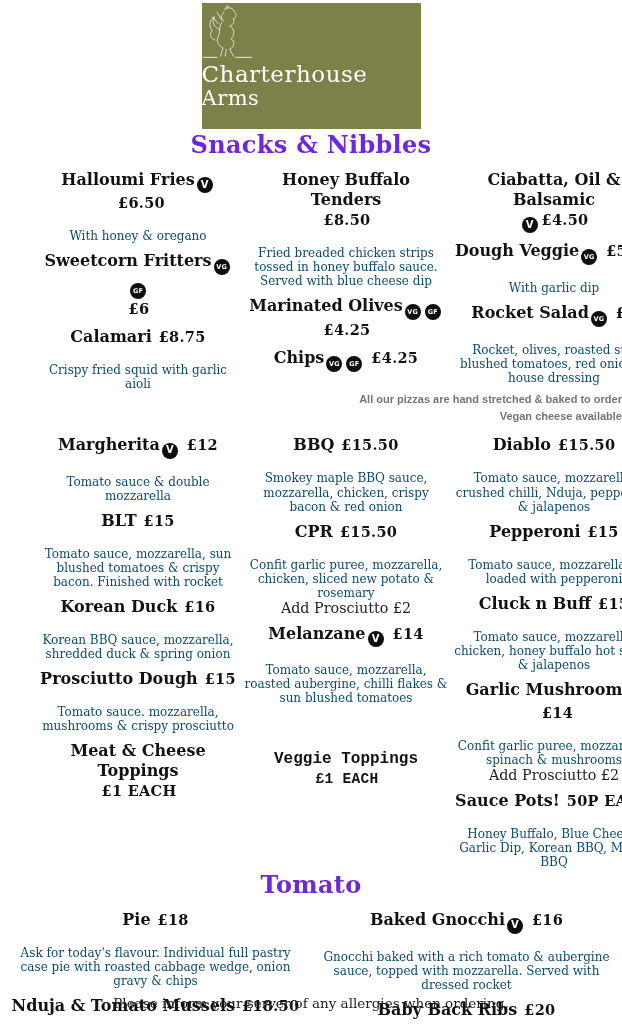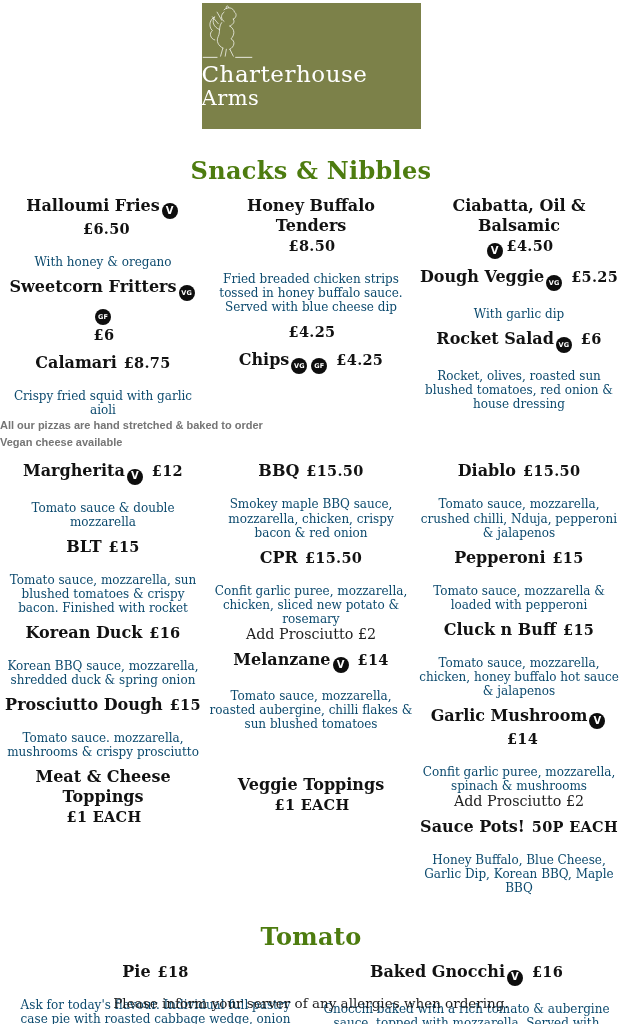--- a/index.html
+++ b/index.html
@@ -4,33 +4,33 @@
 <style>
   html,body{margin:0;padding:0;background:#fff;}
   .page{width:622px;height:1024px;margin:0 auto;background:#ffffff;position:relative;overflow:hidden;
         font-family:"DejaVu Serif","Liberation Serif",serif;color:#141414;}
   .header-box{width:219px;height:126px;margin:3px auto 0;background:var(--brand-green,#7c8149);
         display:flex;flex-direction:column;align-items:flex-start;box-sizing:border-box;}
   .lion{height:58px;margin-top:1px;display:block;}
   .brand-l1{color:#ffffff;font-size:23px;line-height:1.12;letter-spacing:.5px;}
   .brand-l2{color:#ffffff;font-size:21px;line-height:1.02;letter-spacing:.5px;}
 
-  .section-title{font-size:24px;font-weight:700;text-align:center;margin:27px 0 2px;color:#4d7c0f;letter-spacing:.3px;}
+  .section-title{font-size:24px;font-weight:700;text-align:center;margin:1px 0 2px;color:#6d28d9;letter-spacing:.3px;}
   .section-title.big{font-size:27px;margin-top:12px;margin-bottom:1px;}
-  .section-subtitle{text-align:left;font-family:"Liberation Sans","DejaVu Sans",sans-serif;
+  .section-subtitle{text-align:right;font-family:"Liberation Sans","DejaVu Sans",sans-serif;
         font-weight:700;font-size:11px;color:#757575;line-height:1.5;}
 
   .menu-grid{display:grid;margin-top:3px;}
-  .cols3{grid-template-columns:206px 210px 206px;}
+  .cols3{grid-template-columns:206px 210px 206px;padding-left:35px;}
   .cols2{grid-template-columns:311px 311px;}
   .menu-col{text-align:center;padding:0 3px;box-sizing:border-box;}
   .cols2 .menu-col{padding:0 8px;}
 
   .menu-item{margin-top:8px;}
-  .menu-item.spaced{margin-top:44px;}
+  .menu-item.spaced{margin-top:44px;font-family:Liberation Mono, monospace;}
   .item-head,.item-head2{line-height:1.25;}
   .item-name{font-size:16px;font-weight:700;color:#121212;}
   .item-price{font-size:14.5px;font-weight:700;color:#121212;margin-left:7px;white-space:nowrap;letter-spacing:.3px;}
   .item-head2 .item-price{margin-left:2px;}
   .badge{display:inline-flex;width:16px;height:16px;border-radius:50%;background:#0e0e0e;color:#fff;
         align-items:center;justify-content:center;font-family:"DejaVu Sans","Liberation Sans",sans-serif;
         font-weight:700;vertical-align:-3px;margin:0 2px;}
   .badge.one{font-size:10px;}
   .badge.two{font-size:6.5px;letter-spacing:.2px;}
   .item-desc{font-size:12px;color:#0c4a6e;line-height:1.17;margin-top:16px;}
@@ -77,20 +77,21 @@
             <div class="item-desc">Crispy fried squid with garlic aioli</div>
           </div>
         </div>
       <div class="menu-col">
           <div class="menu-item">
             <div class="item-head"><span class="item-name">Honey Buffalo Tenders</span></div>
             <div class="item-head2"><span class="item-price">£8.50</span></div>
             <div class="item-desc">Fried breaded chicken strips tossed in honey buffalo sauce. Served with blue cheese dip</div>
           </div>
           <div class="menu-item">
+            <div class="item-head"><span class="item-name">Marinated Olives</span><span class="badge two">VG</span><span class="badge two">GF</span></div>
             <div class="item-head2"><span class="item-price">£4.25</span></div>
           </div>
           <div class="menu-item">
             <div class="item-head"><span class="item-name">Chips</span><span class="badge two">VG</span><span class="badge two">GF</span><span class="item-price">£4.25</span></div>
           </div>
         </div>
       <div class="menu-col">
           <div class="menu-item">
             <div class="item-head"><span class="item-name">Ciabatta, Oil &amp; Balsamic</span></div>
             <div class="item-head2"><span class="badge one">V</span><span class="item-price">£4.50</span></div>

